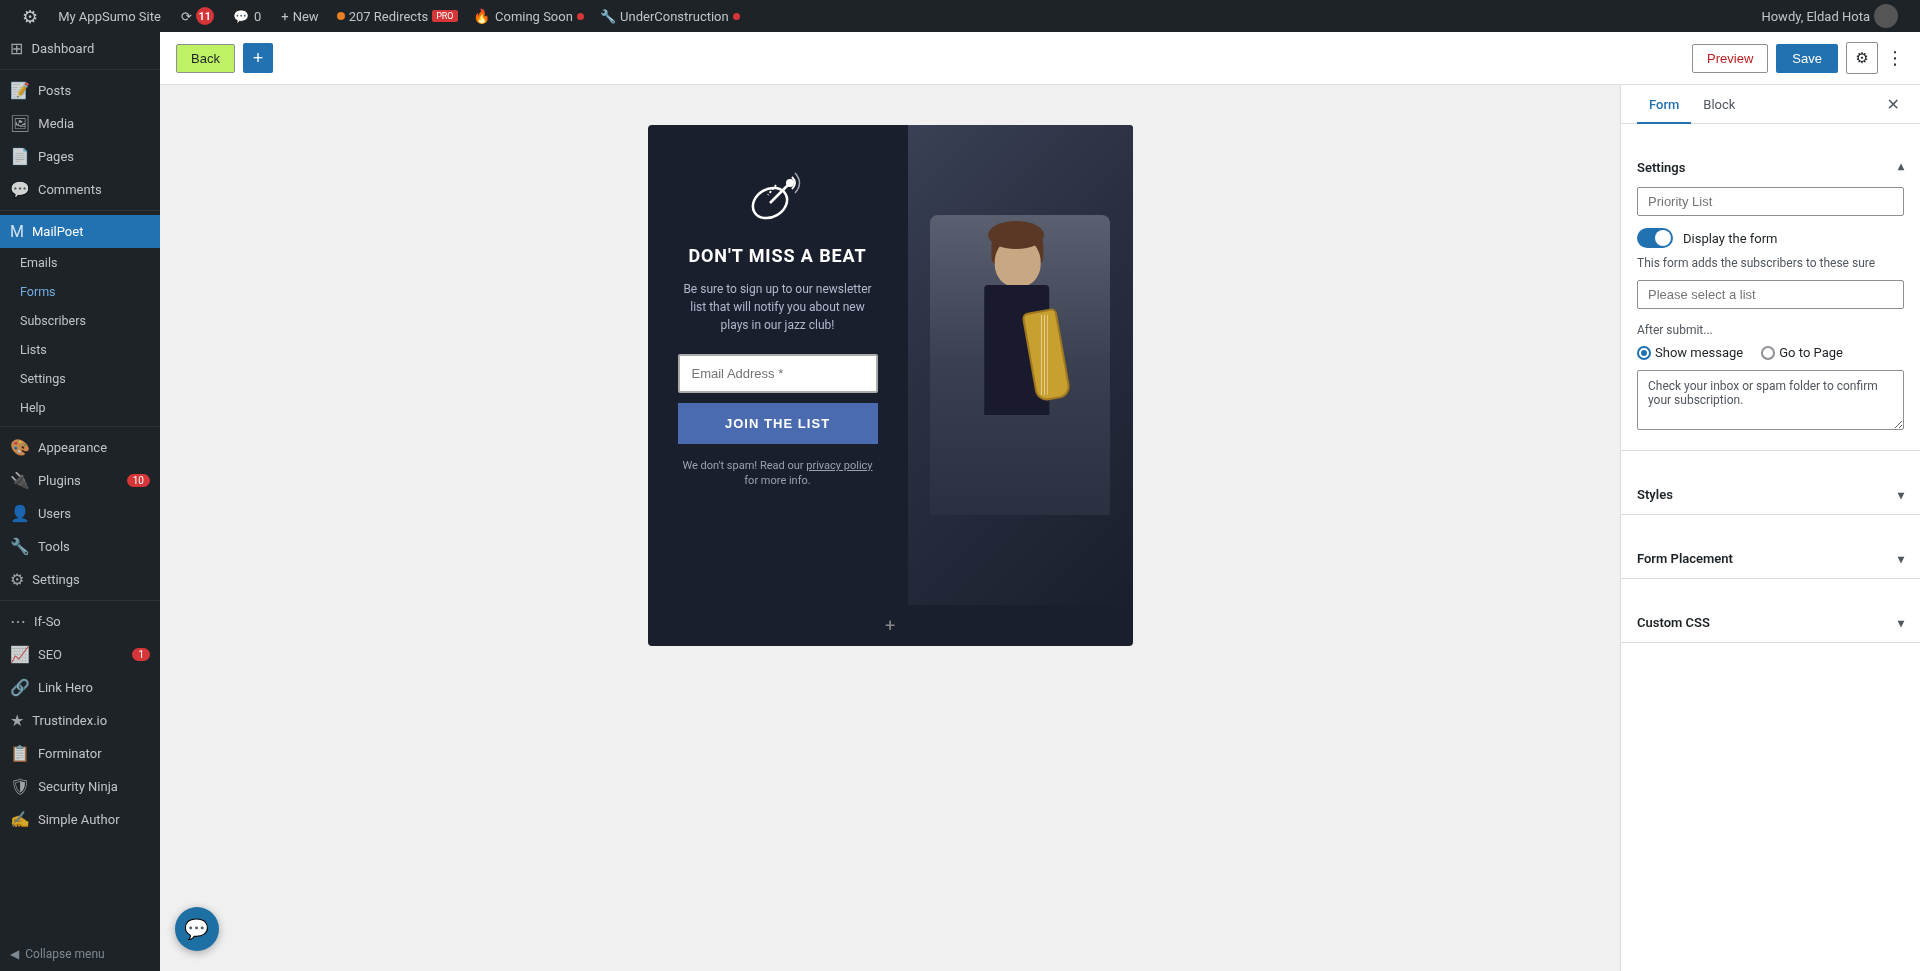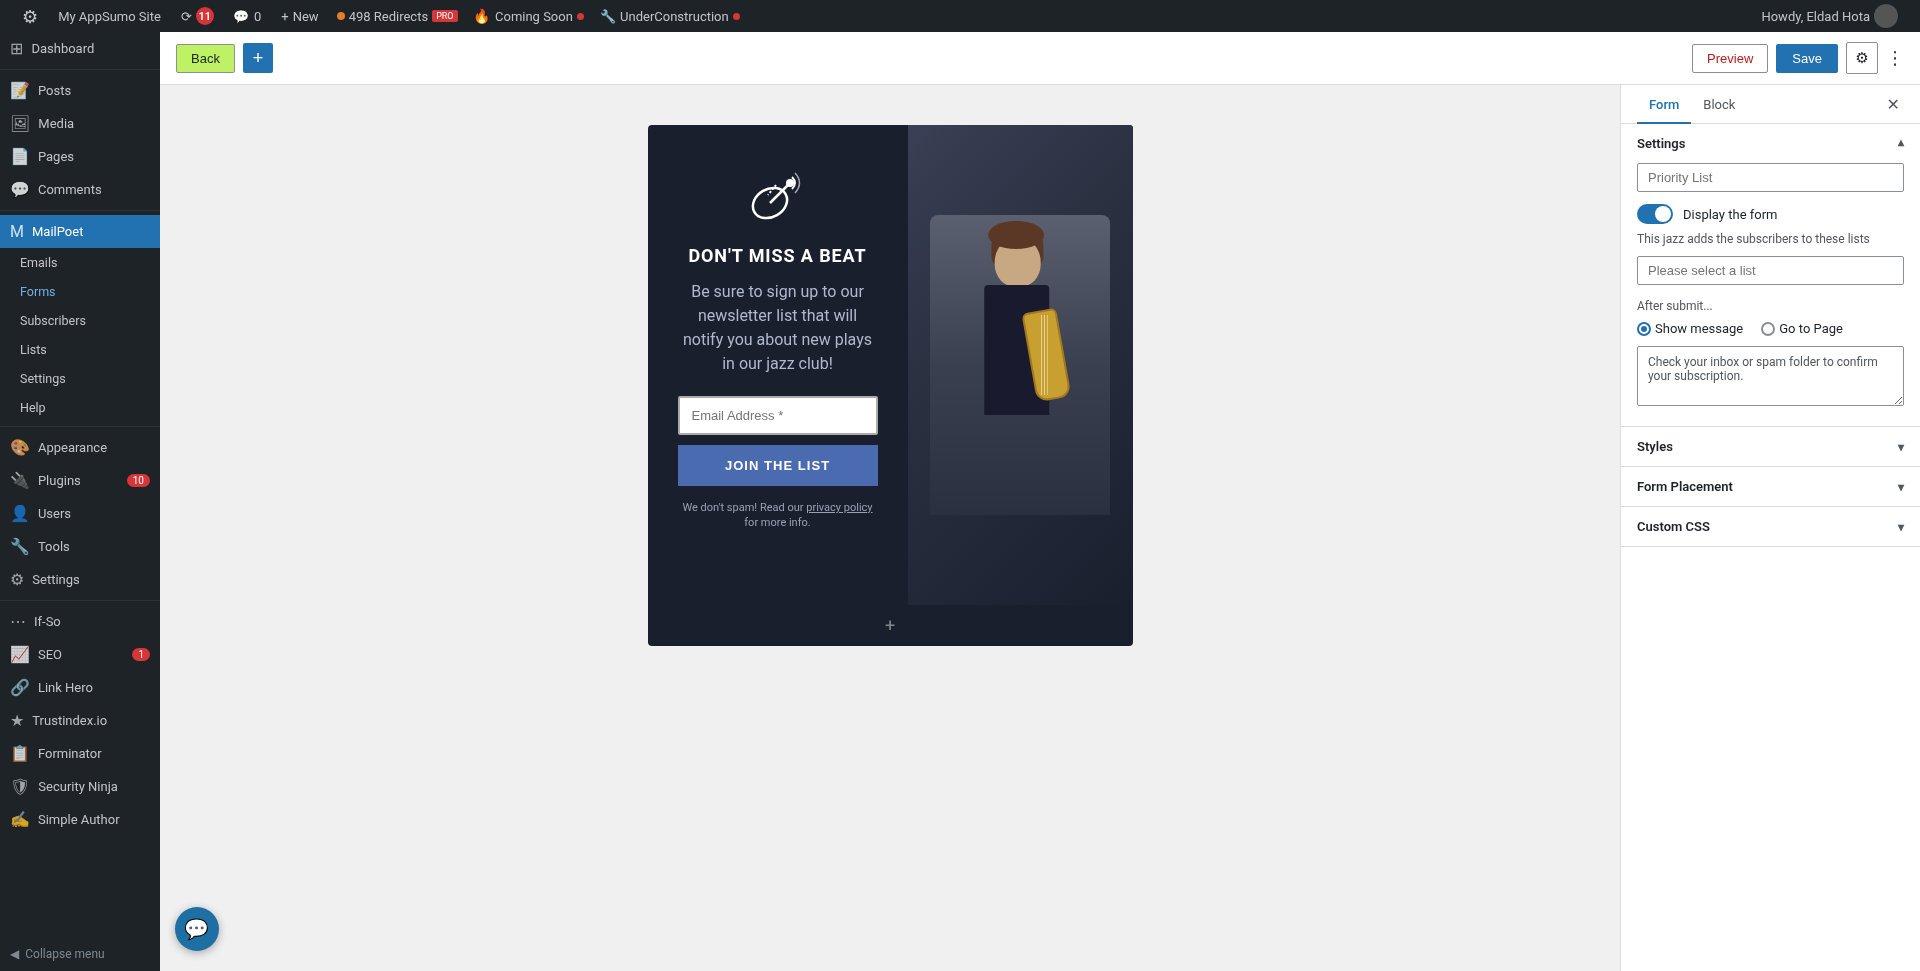--- a/index.html
+++ b/index.html
@@ -275,21 +275,21 @@
     }
 
     .form-headline {
       font-size: 18px;
       font-weight: 700;
       color: #fff;
       margin-bottom: 14px;
       letter-spacing: 0.05em;
     }
     .form-subtext {
-      font-size: 16px;
+      font-size: 12px;
       color: #b0b8cc;
       line-height: 1.5;
       margin-bottom: 20px;
     }
     .email-input-preview {
       width: 100%;
       border: 2px solid #aaa;
       border-radius: 2px;
       padding: 10px 12px;
       font-size: 13px;
@@ -329,20 +329,21 @@
 
     
     .right-panel {
       width: 300px;
       background: #fff;
       border-left: 1px solid #dcdcde;
       display: flex;
       flex-direction: column;
       flex-shrink: 0;
       overflow-y: auto;
+      gap: 24px;
     }
     .panel-tabs {
       display: flex;
       border-bottom: 1px solid #dcdcde;
       padding: 0 16px;
       align-items: center;
     }
     .panel-tab {
       padding: 12px 12px 10px 12px;
       font-size: 13px;
@@ -556,21 +557,21 @@
   <div class="admin-bar-item">
     <span>💬</span>
     <span>0</span>
   </div>
   <div class="admin-bar-item">
     <span>+</span>
     <span>New</span>
   </div>
   <div class="plugin-bar-item">
     <span style="width:8px;height:8px;background:#e67e22;border-radius:50%;display:inline-block;"></span>
-    <span>498 Redirects</span>
+    <span>207 Redirects</span>
     <span style="background:#d63638;color:#fff;font-size:9px;padding:1px 4px;border-radius:2px;">PRO</span>
   </div>
   <div class="plugin-bar-item">
     <span style="color:#d63638;font-size:14px;">🔥</span>
     <span>Coming Soon</span>
     <span class="dot-red"></span>
   </div>
   <div class="plugin-bar-item">
     <span>🔧</span>
     <span>UnderConstruction</span>
@@ -784,21 +785,21 @@
             <span class="chevron-icon chevron-up">▾</span>
           </div>
           <div class="panel-section-body">
             <input class="settings-input" type="text" placeholder="Priority List" style="">
             <div class="toggle-row">
               <div class="toggle">
                 <div class="toggle-knob"></div>
               </div>
               <span class="toggle-label">Display the form</span>
             </div>
-            <div class="helper-text">This jazz adds the subscribers to these lists</div>
+            <div class="helper-text">This form adds the subscribers to these sure</div>
             <input class="list-select-input" type="text" placeholder="Please select a list" style="">
             <div class="after-submit-label">After submit...</div>
             <div class="radio-row">
               <label class="radio-option">
                 <div class="radio-circle checked"></div>
                 <span>Show message</span>
               </label>
               <label class="radio-option">
                 <div class="radio-circle-empty"></div>
                 <span>Go to Page</span>

